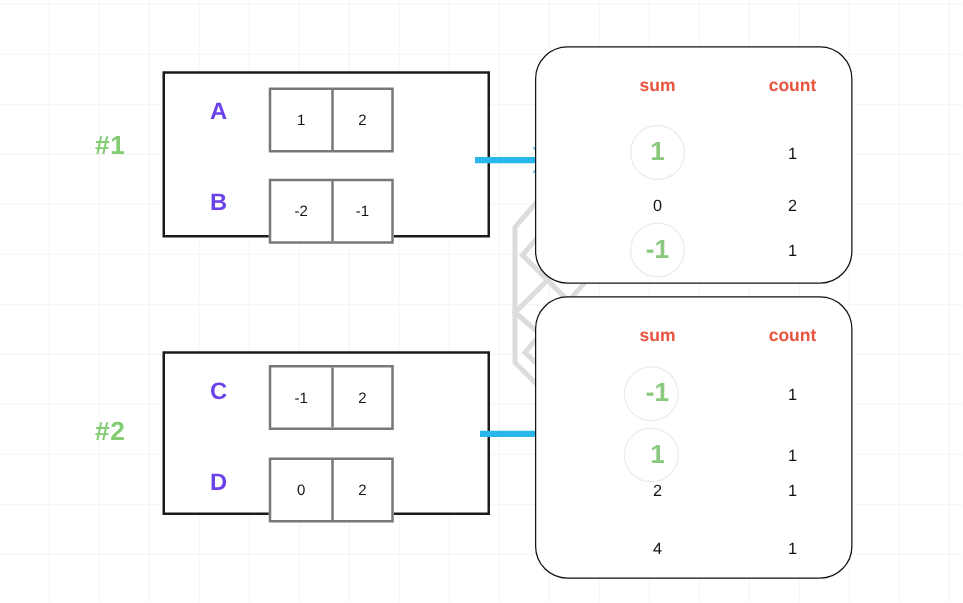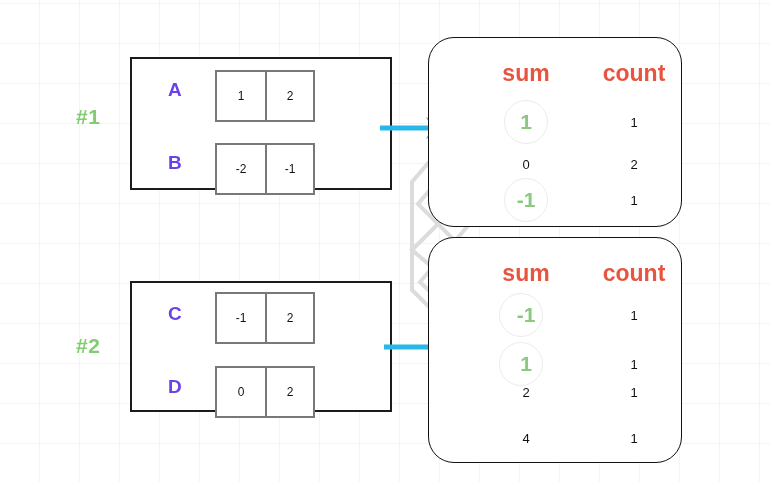--- a/index.html
+++ b/index.html
@@ -75,21 +75,21 @@
   .rtable {
     position: absolute;
     border: 1.6px solid #121212;
     border-radius: 26px;
     background: #ffffff;
     box-sizing: border-box;
   }
   .rt-head {
     position: absolute;
     top: 22px;
-    font-size: 23px;
+    font-size: 14px;
     color: #e8543f;
     font-weight: 600;
     width: 110px;
     text-align: center;
   }
   .rt-head.sum   { left: 42px; }
   .rt-head.count { left: 150px; }
 
   .rt-cell {
     position: absolute;

